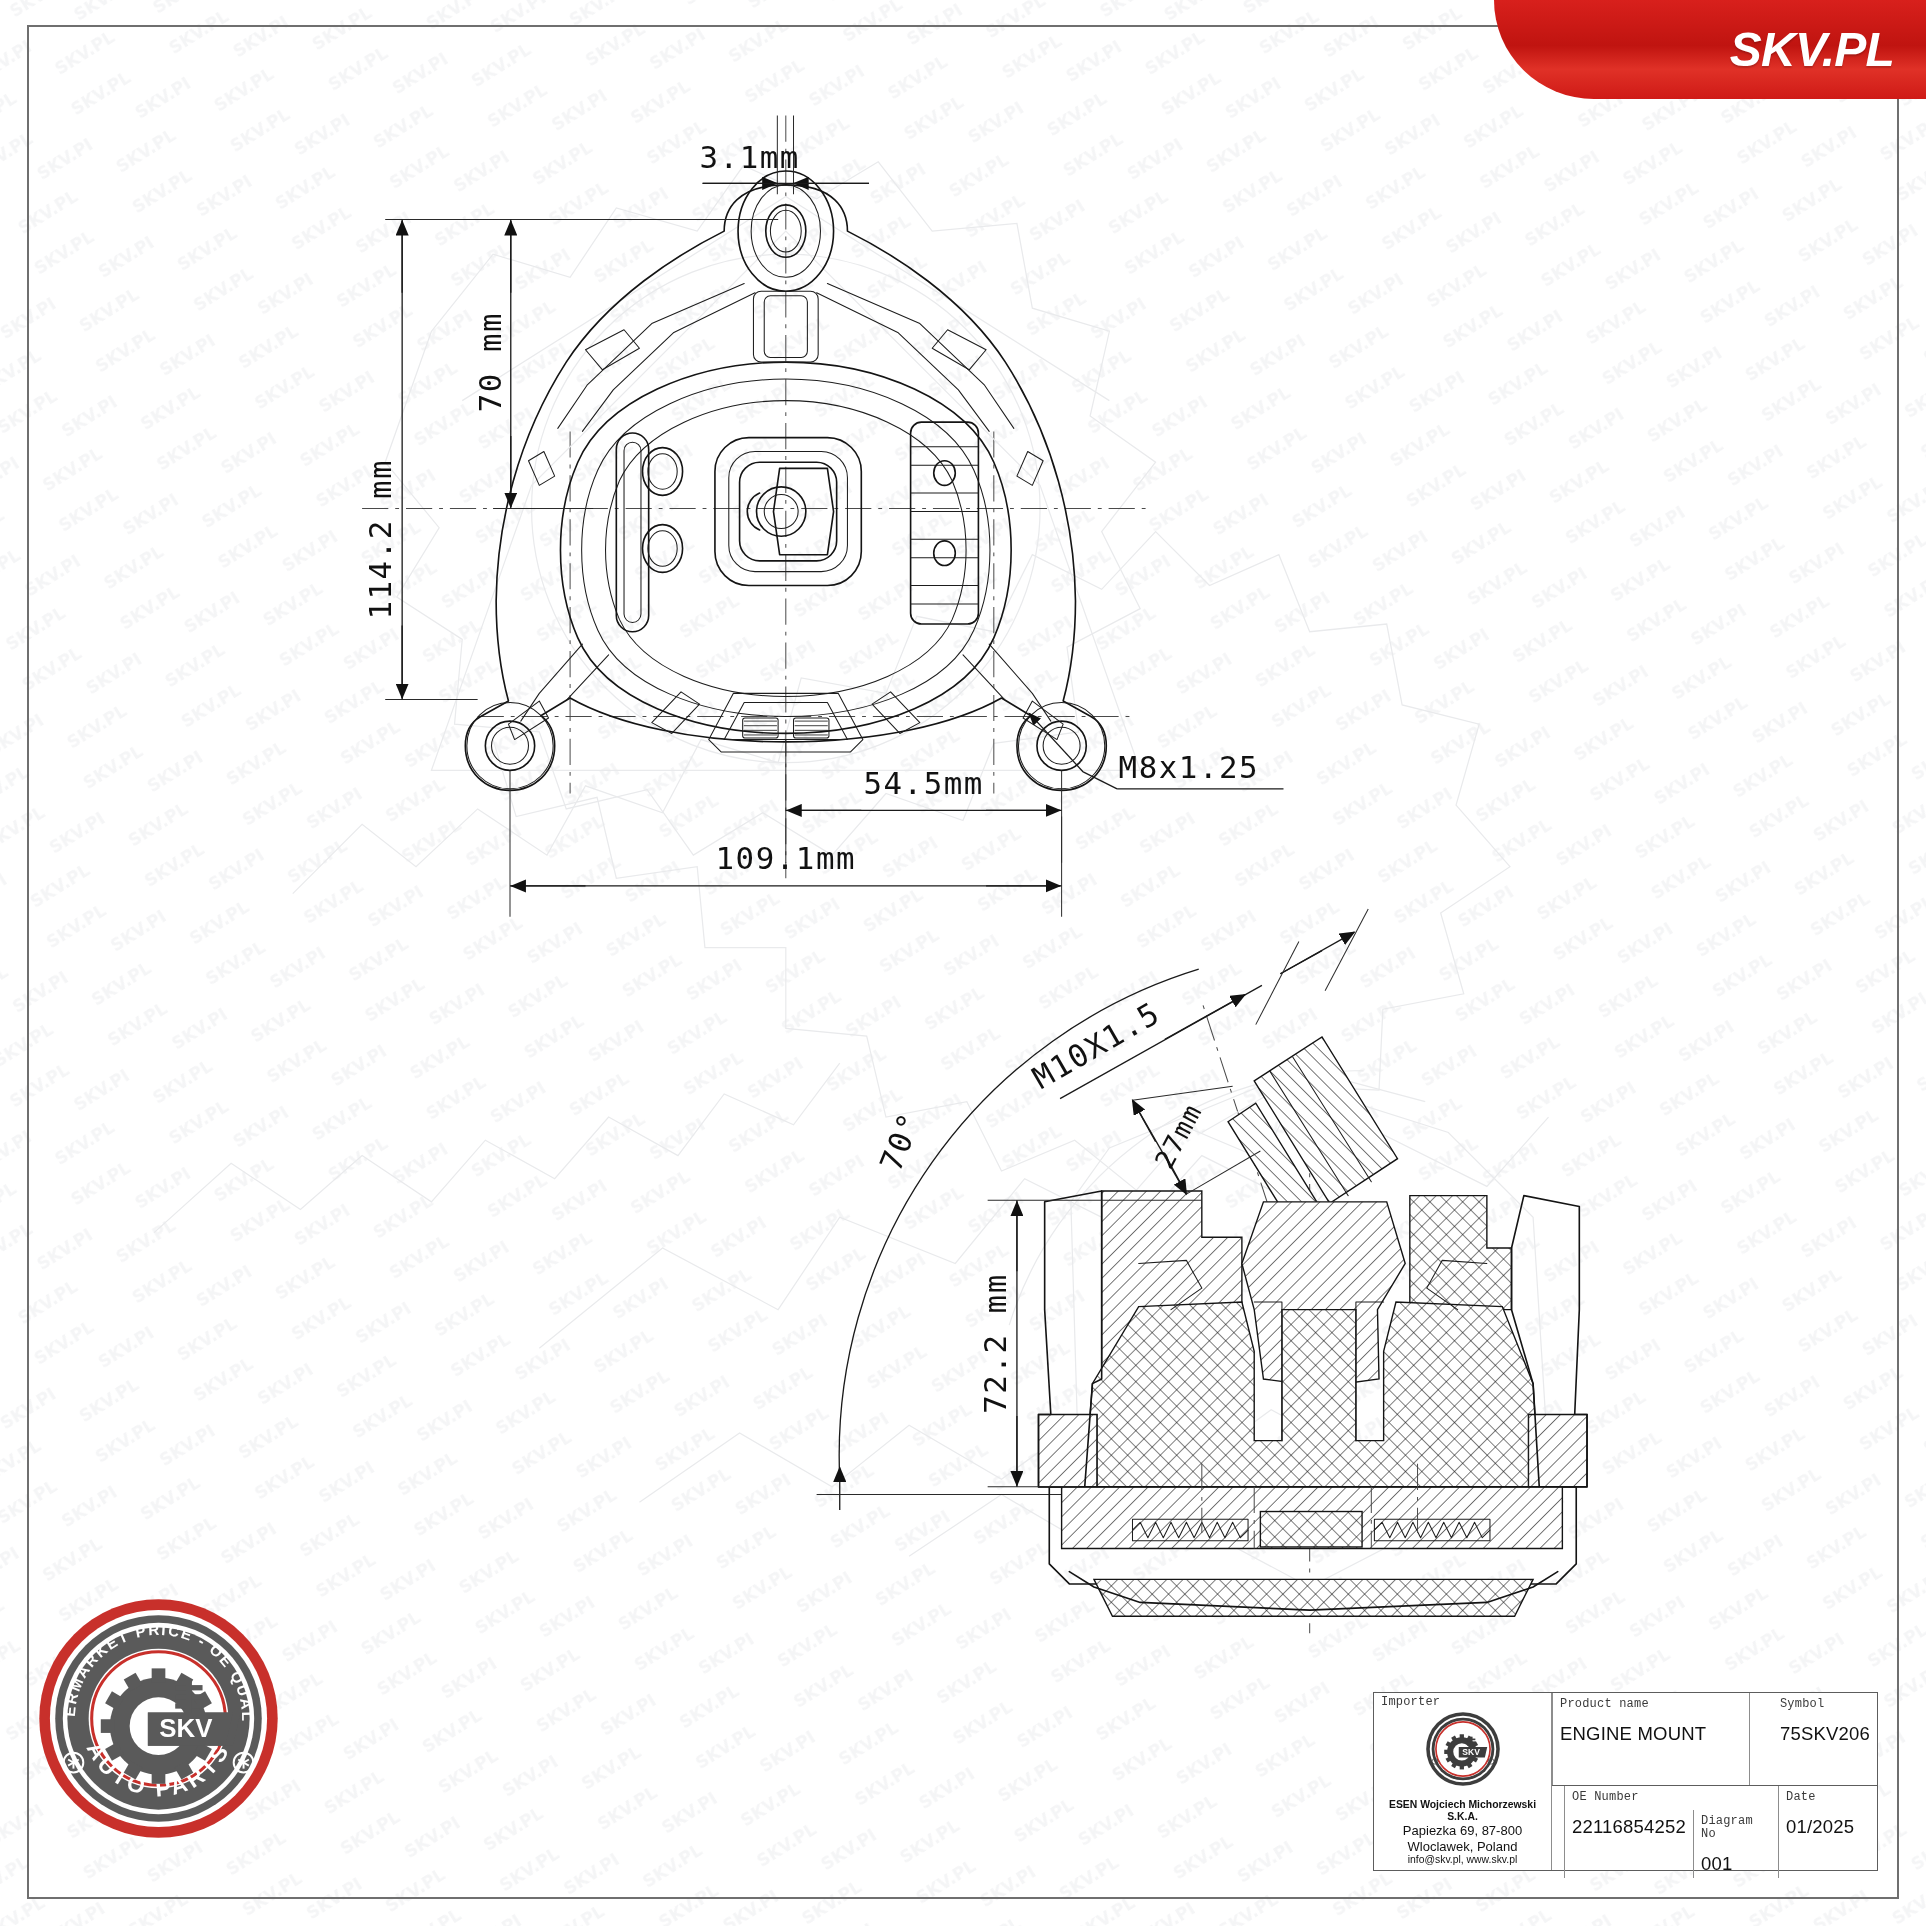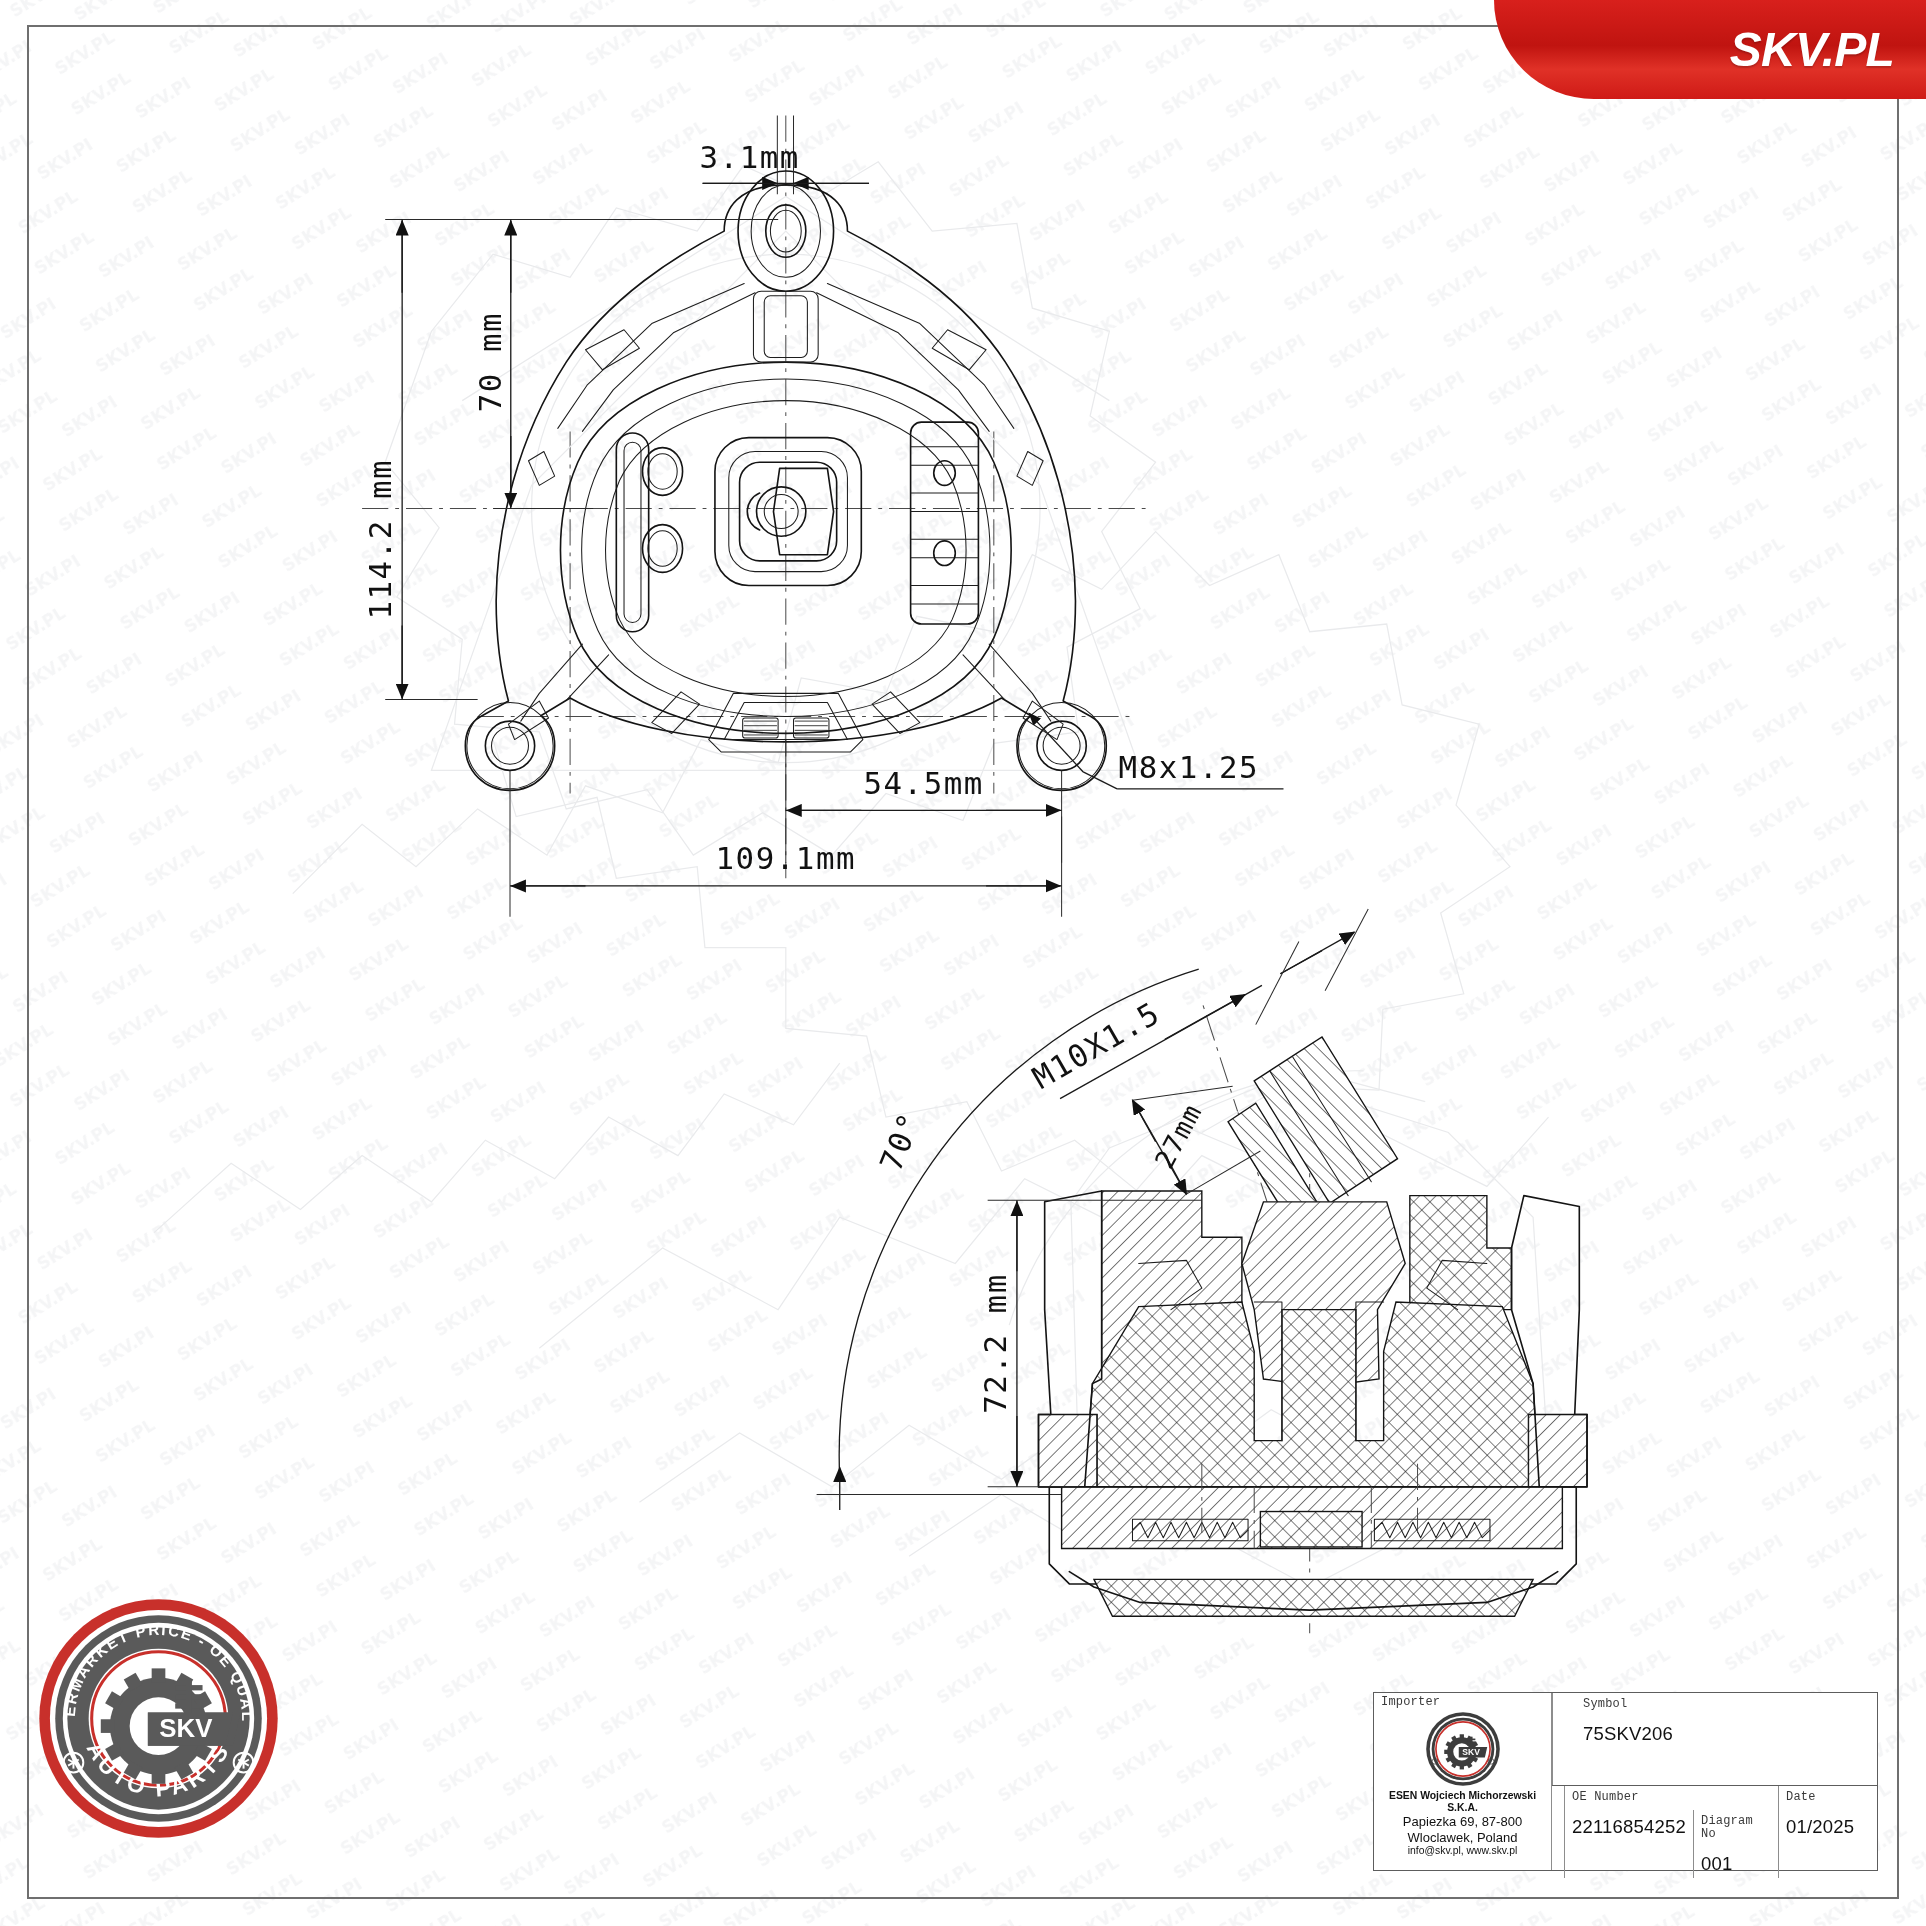--- a/index.html
+++ b/index.html
@@ -71,21 +71,21 @@
   .tb-cell{position:relative;box-sizing:border-box;padding:4.6px 7px 3.1px 7px;}
   .tb-cell + .tb-cell{border-left:1.2px solid #8d8d8d;}
   .tb-hdr{font-size:12px;color:#3a3a3a;line-height:1.1;letter-spacing:0.2px;font-family:Liberation Mono, monospace;}
   .tb-val{font-size:18.5px;color:#111;margin-top:12.3px;letter-spacing:0.2px;}
   .tb-importer{
     flex:0 0 178px;display:flex;flex-direction:column;align-items:center;
     padding:3.9px 3.1px 3.1px 3.1px;box-sizing:border-box;position:relative;
   }
   .tb-importer .tb-hdr{position:absolute;left:7px;top:4.6px;}
   .imp-logo{width:76px;height:76px;margin-top:14px;}
-  .imp-lines{margin-top:3px;text-align:center;line-height:1.18;}
+  .imp-lines{margin-top:12px;text-align:center;line-height:1.18;}
   .imp-l1{font-size:10.4px;font-weight:bold;color:#111;}
   .imp-l2{font-size:13px;color:#111;}
   .imp-l3{font-size:10.4px;color:#111;}
   .c-product{flex:1 1 auto;}
   .c-symbol{flex:0 0 123px;padding-left:30px;}
   .c-oe{flex:1 1 auto;margin-left:12px;}
   .c-diagram{flex:0 0 85px;margin-top:24px;}
   .c-date{flex:0 0 123px;}
 </style>
 </head>
@@ -555,20 +555,24 @@
 </svg>
 
 <div id="title-block">
 
   <div class="tb-row r1">
 
     <div class="tb-cell tb-importer" style="flex:0 0 178px;">
       <div class="tb-hdr">Importer</div>
     </div>
 
+    <div class="tb-cell c-product">
+      <div class="tb-hdr">Product name</div>
+      <div class="tb-val">ENGINE MOUNT</div>
+    </div>
 
     <div class="tb-cell c-symbol">
       <div class="tb-hdr">Symbol</div>
       <div class="tb-val">75SKV206</div>
     </div>
   </div>
 
   <div class="tb-row r2">
     <div class="tb-cell" style="flex:0 0 178px;border-left:none;"></div>
     <div class="tb-cell c-oe">

